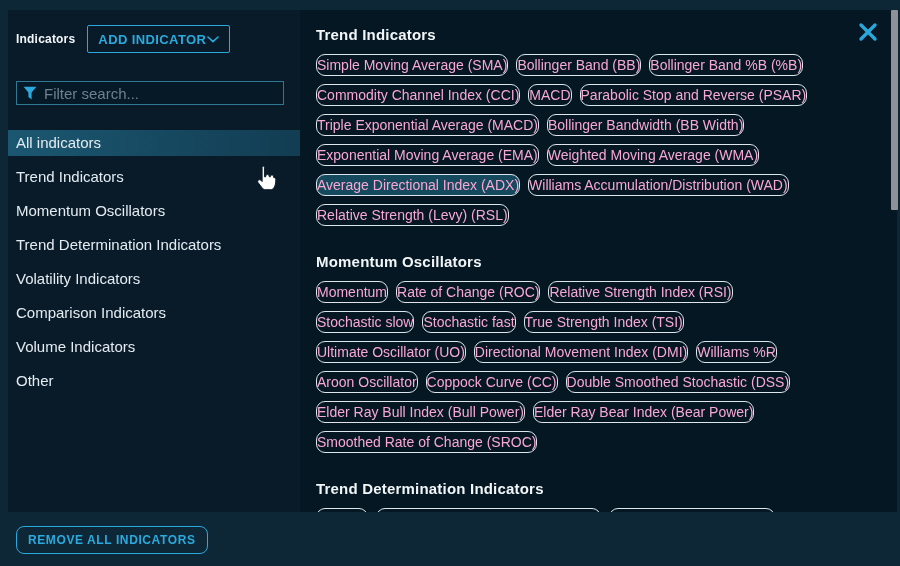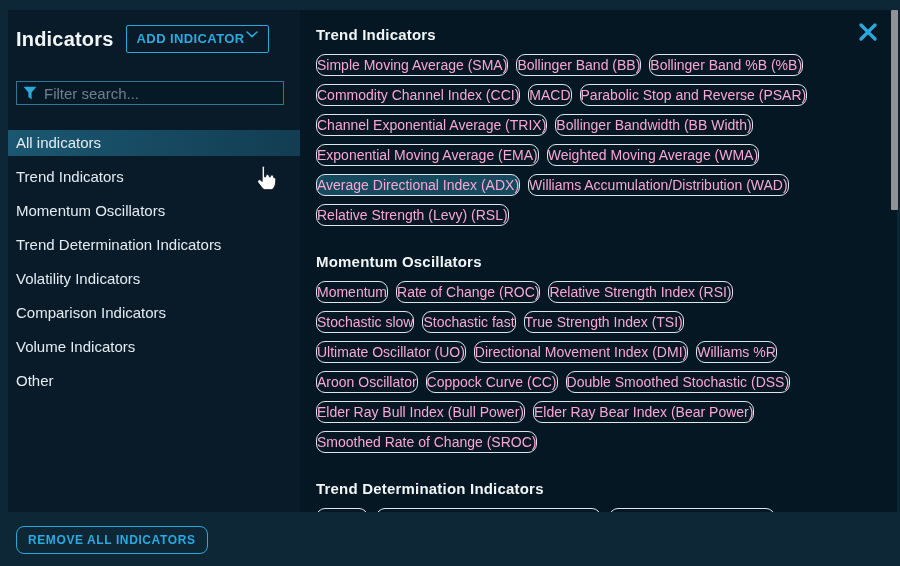--- a/index.html
+++ b/index.html
@@ -7,23 +7,23 @@
   .window {
     position:relative; width:900px; height:566px;
     background:#0e2737; overflow:hidden;
     font-family:"Liberation Sans", sans-serif;
   }
   .dialog { position:absolute; left:8px; top:10px; width:889px; height:502px; display:flex; }
 
   
   .sidebar { flex:none; width:292px; background:#091b29; position:relative; z-index:2; }
   .sidebar-header { display:flex; align-items:center; margin:15px 8px 0 8px; height:28px; }
-  .dlg-title { font-size:20px; font-weight:bold; color:#f2f6f8; margin:0 12px 0 0; letter-spacing:.2px; }
+  .dlg-title { font-size:12px; font-weight:bold; color:#f2f6f8; margin:0 12px 0 0; letter-spacing:.2px; }
   .add-btn {
-    display:inline-flex; gap:1px;
+    display:inline-flex; align-items:center; gap:1px;
     background:transparent; border:1px solid #2aa9dc; border-radius:2px;
     color:#2baade; font-weight:bold; font-size:13px; letter-spacing:.4px;
     padding:5px 10px; cursor:pointer; font-family:inherit; height:28px;
   }
   .search-box {
     margin:28px 16px 0 8px; height:24px;
     border:1px solid #2e7896; display:flex; align-items:center;
     padding:0 6px; gap:7px; background:rgba(4,23,35,.35);
   }
   .search-box input {
@@ -119,21 +119,21 @@
             <button class="pill">Simple Moving Average (SMA)</button>
             <button class="pill">Bollinger Band (BB)</button>
             <button class="pill">Bollinger Band %B (%B)</button>
           </div>
           <div class="pill-row">
             <button class="pill">Commodity Channel Index (CCI)</button>
             <button class="pill">MACD</button>
             <button class="pill">Parabolic Stop and Reverse (PSAR)</button>
           </div>
           <div class="pill-row">
-            <button class="pill">Channel Exponential Average (TRIX)</button>
+            <button class="pill">Triple Exponential Average (MACD)</button>
             <button class="pill">Bollinger Bandwidth (BB Width)</button>
           </div>
           <div class="pill-row">
             <button class="pill">Exponential Moving Average (EMA)</button>
             <button class="pill">Weighted Moving Average (WMA)</button>
           </div>
           <div class="pill-row">
             <button class="pill active">Average Directional Index (ADX)</button>
             <button class="pill">Williams Accumulation/Distribution (WAD)</button>
           </div>

